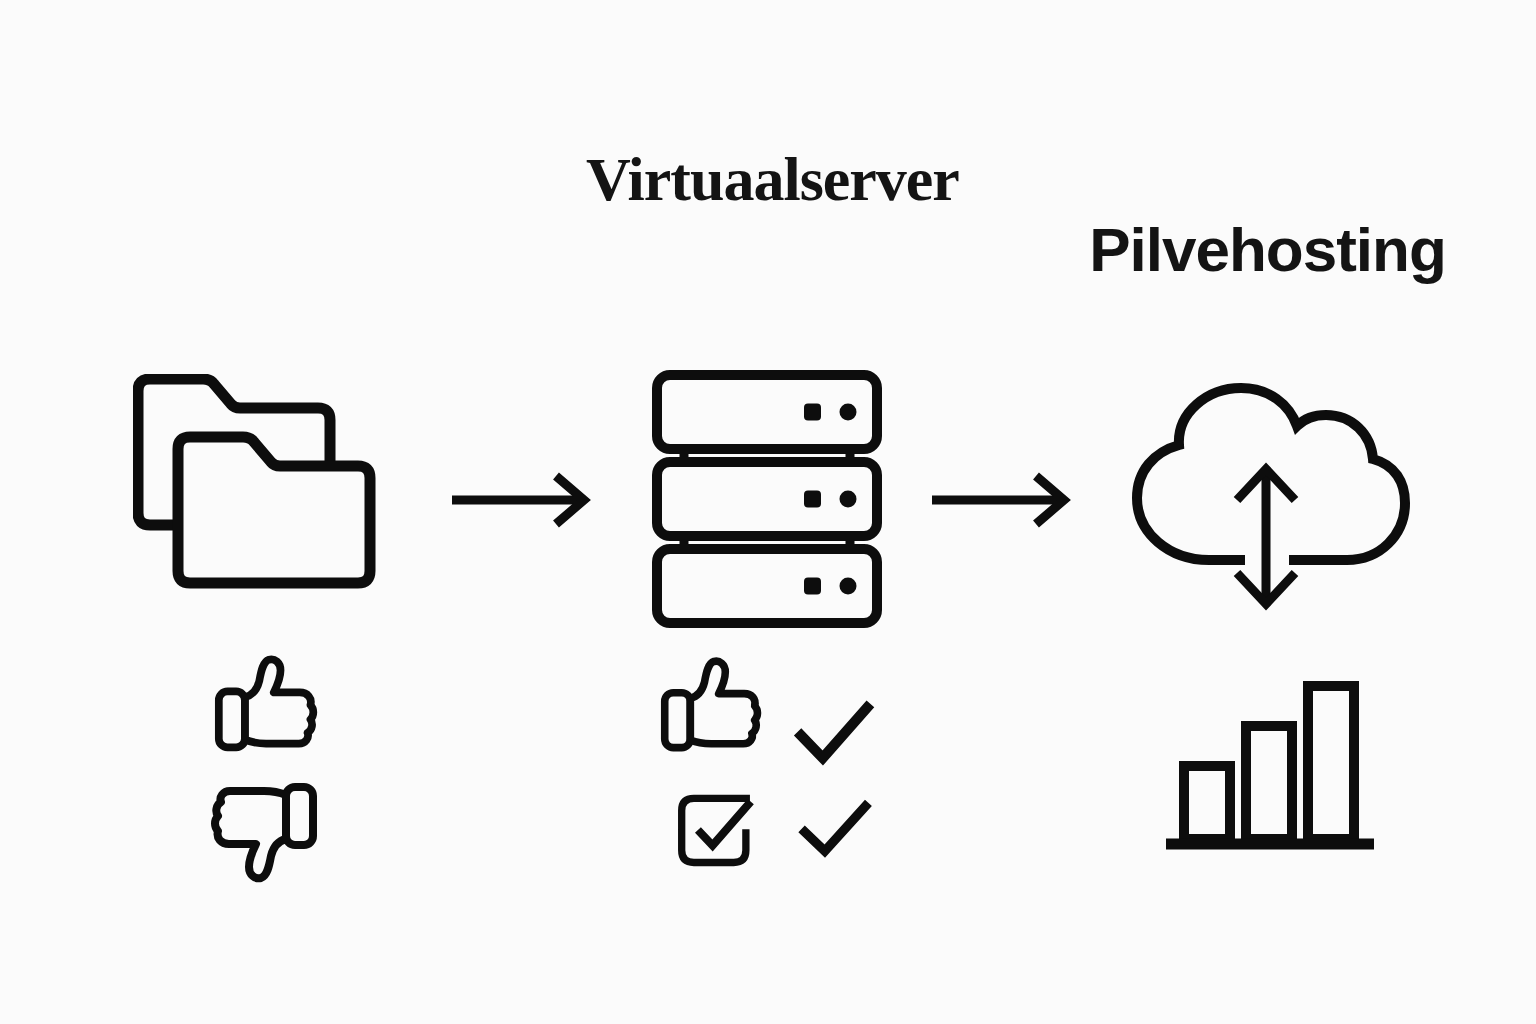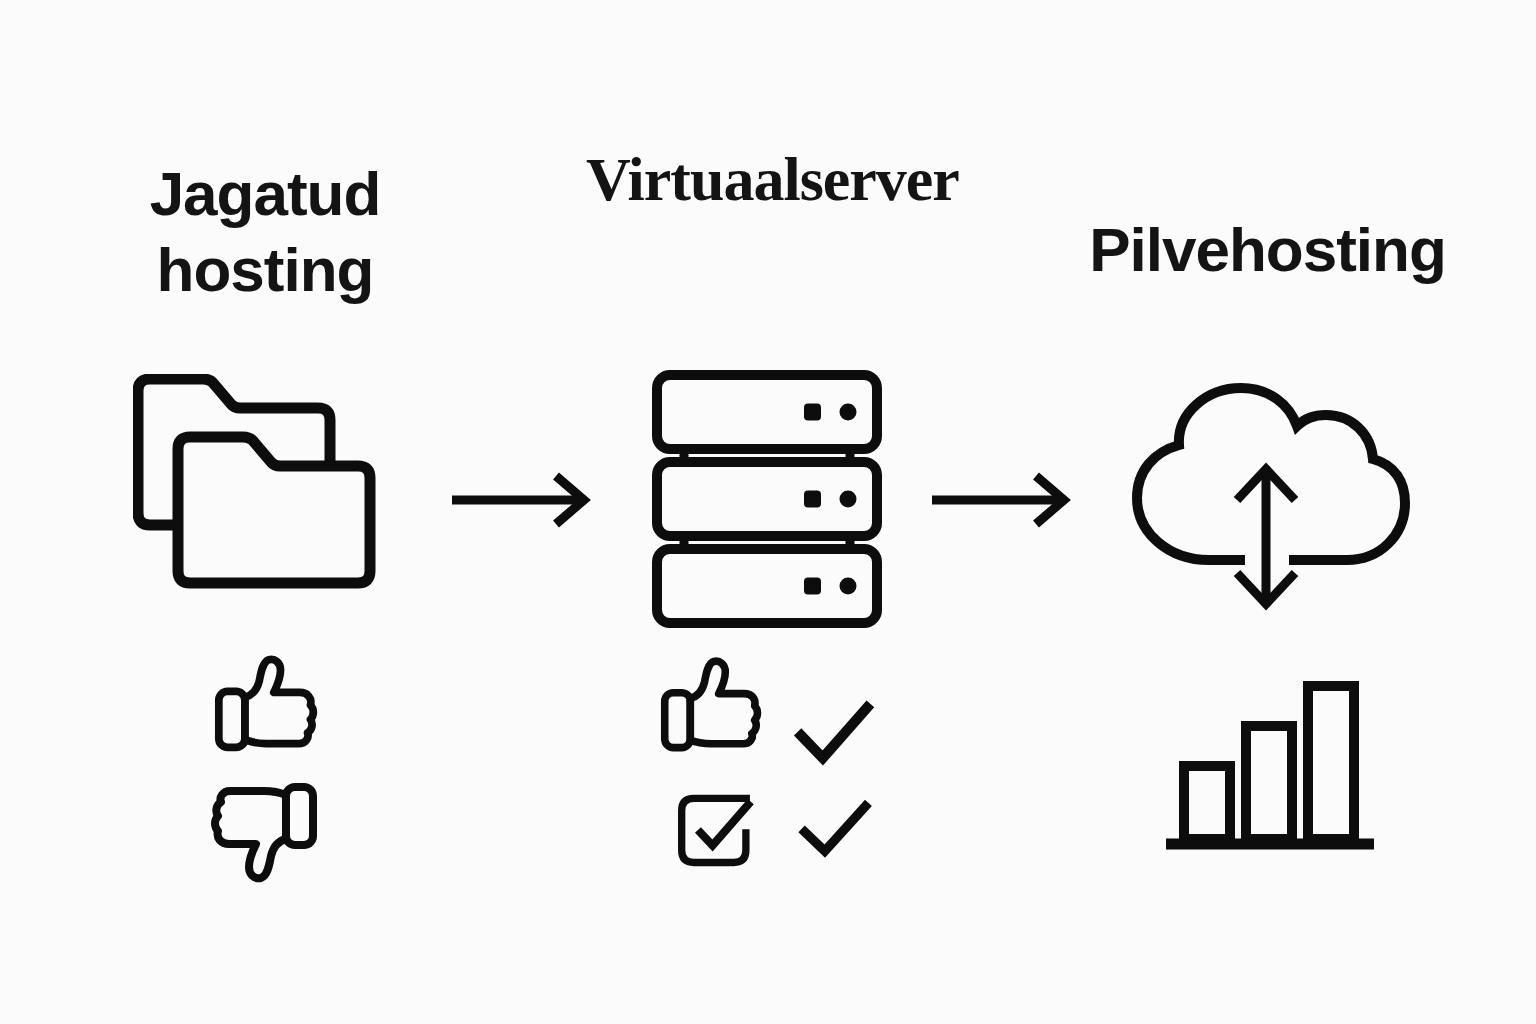--- a/index.html
+++ b/index.html
@@ -20,24 +20,20 @@
     color:#141414;
   }
   .abs{position:absolute;}
   svg{display:block;}
 </style>
 </head>
 <body>
 
 <div class="canvas">
 
-  <div class="heading" style="left:40px; top:156px; width:450px;">
-    <div>Jagatud</div>
-    <div>hosting</div>
-  </div>
 
   <div class="heading" style="left:545px; top:141px; width:455px;font-family:Liberation Serif, serif;">
     <div>Virtuaalserver</div>
   </div>
 
   <div class="heading" style="left:1040px; top:212px; width:455px;">
     <div>Pilvehosting</div>
   </div>
 
   <div class="abs" style="left:133px; top:374px;">

